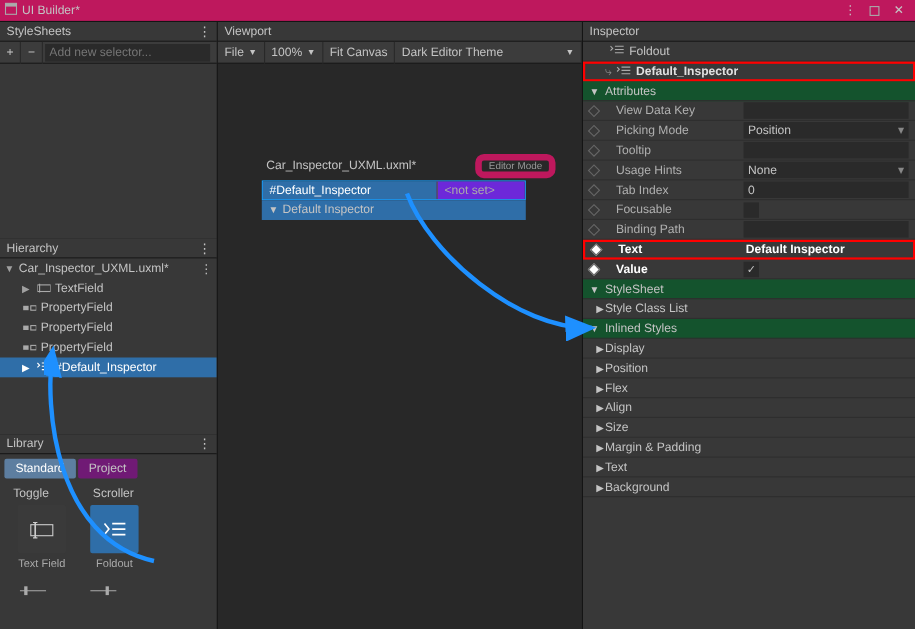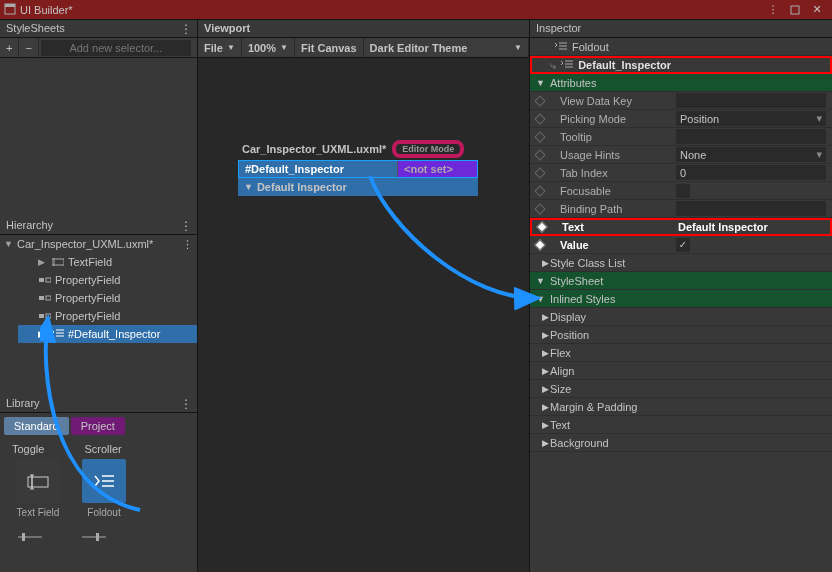--- a/index.html
+++ b/index.html
@@ -1,61 +1,61 @@
 <!DOCTYPE html>
 <html><head>
 <meta charset="utf-8">
 <style>
 * { margin: 0; padding: 0; box-sizing: border-box; font-family: 'Segoe UI', Arial, sans-serif; font-size: 11px; color: #c4c4c4; }
 body { background: #1a1a1a; width: 832px; height: 572px; overflow: hidden; }
-.titlebar { height: 20px; background: #7f1d1d; display: flex; align-items: center; padding: 0 4px; border-bottom: 1px solid #141414; }
+.titlebar { height: 20px; background: #be185d; display: flex; align-items: center; padding: 0 4px; border-bottom: 1px solid #141414; }
 .titlebar .title { display: flex; align-items: center; gap: 4px; }
 .titlebar .spacer { flex: 1; }
 .titlebar .win-controls { display: flex; gap: 8px; padding-right: 4px; }
 .titlebar .win-icon { width: 14px; height: 14px; display: flex; align-items: center; justify-content: center; }
 
 .main { display: flex; height: 552px; }
 
 .left-col { width: 198px; display: flex; flex-direction: column; border-right: 1px solid #141414; }
-.mid-col { width: 378px; display: flex; flex-direction: column; border-right: 1px solid #141414; font-weight: bold; }
+.mid-col { width: 378px; display: flex; flex-direction: column; border-right: 1px solid #141414; }
 .right-col { flex: 1; display: flex; flex-direction: column; }
 
-.panel-header { height: 18px; background: #383838; padding: 2px 6px; display: flex; align-items: flex-start; border-bottom: 1px solid #141414; }
+.panel-header { height: 18px; background: #383838; padding: 2px 6px; display: flex; align-items: center; border-bottom: 1px solid #141414; }
 .panel-header .dots { margin-left: auto; font-size: 12px; letter-spacing: -1px; }
 
 .toolbar { height: 20px; background: #3c3c3c; display: flex; align-items: center; border-bottom: 1px solid #141414; }
 .toolbar-btn { padding: 0 6px; height: 20px; display: flex; align-items: center; border-right: 1px solid #282828; }
-.toolbar-input { background: #2a2a2a; border: none; color: #999; padding: 2px 4px; flex: 1; height: 16px; margin: 0 2px; text-align: center; }
+.toolbar-input { background: #2a2a2a; border: none; color: #999; padding: 2px 4px; flex: 1; height: 16px; margin: 0 2px; }
 .toolbar-dropdown { padding: 0 6px; height: 20px; display: flex; align-items: center; gap: 4px; border-right: 1px solid #282828; }
 
 .panel-body { flex: 1; background: #383838; overflow: hidden; position: relative; }
 .panel-body.dark { background: #282828; }
 
 .tree-row { display: flex; align-items: center; height: 18px; padding-left: 4px; gap: 3px; }
 .tree-row.selected { background: #2f6ea8; color: #fff; }
 .tree-row.selected * { color: #fff; }
 .tree-arrow { width: 10px; color: #a0a0a0; font-size: 9px; }
 .tree-arrow.down::before { content: "▼"; }
 .tree-arrow.right::before { content: "▶"; }
 .tree-icon { width: 14px; height: 14px; display: flex; align-items: center; justify-content: center; }
-.tree-row.indent1 { padding-left: 20px; margin-left: 18px; }
+.tree-row.indent1 { padding-left: 20px; }
 
 .library-tabs { display: flex; gap: 2px; padding: 4px; }
 .lib-tab { padding: 3px 10px; background: #701a75; border-radius: 2px; }
 .lib-tab.active { background: #5d7ea0; color: #fff; }
 
 .lib-grid { display: flex; gap: 6px; padding: 0 8px; }
 .lib-item { display: flex; flex-direction: column; align-items: center; gap: 4px; width: 60px; }
 .lib-icon-box { width: 44px; height: 44px; background: #3a3a3a; display: flex; align-items: center; justify-content: center; border-radius: 2px; }
 .lib-icon-box.selected { background: #2f6ea8; }
 .lib-item-label { font-size: 10px; color: #aaa; text-align: center; }
 
 .viewport-canvas { position: absolute; left: 40px; top: 80px; }
 .vp-title { color: #808080; padding: 2px 4px; display: flex; align-items: center; gap: 6px; }
-.vp-badge { border: 4px solid #be185d; border-radius: 8px; padding: 0 6px; font-size: 9px; color: #999; }
+.vp-badge { border: 6px solid #be185d; border-radius: 8px; padding: 0 6px; font-size: 9px; color: #999; margin-left: 48px; }
 .vp-field { display: flex; height: 18px; width: 240px; border: 1px solid #1aa0ff; }
 .vp-field-label { background: #2f6ea8; padding: 0 6px; display: flex; align-items: center; color: #fff; flex: 1; }
 .vp-field-value { background: #6d28d9; padding: 0 6px; display: flex; align-items: center; color: #aaa; width: 80px; border-left: 1px solid #555; }
 .vp-foldout { background: #2f6ea8; width: 240px; height: 18px; display: flex; align-items: center; padding: 0 6px; gap: 4px; color: #e0e0e0; }
 
 .insp-row { display: flex; align-items: center; height: 18px; padding: 0 6px; gap: 4px; border-bottom: 1px solid #2e2e2e; }
 .insp-row.header { background: #14532d; }
 .insp-arrow { width: 10px; font-size: 9px; }
 .insp-arrow.down::before { content: "▼"; }
 .insp-arrow.right::before { content: "▶"; }
@@ -326,27 +326,27 @@
         <span class="insp-diamond" style="background:#fff"></span>
           <b class="insp-label" style="color:#fff">Text</b>
         <b style="color:#fff;flex:1">Default Inspector</b>
       </div>
       <div class="insp-row">
         <span class="insp-diamond" style="background:#fff"></span>
           <b class="insp-label" style="color:#fff">Value</b>
         <div class="checkbox checked"></div>
       </div>
 
-      <div class="insp-row">
-          <span class="insp-arrow right" style="padding-left:6px"></span>
-          <span>Style Class List</span>
-        </div>
       <div class="insp-row header">
           <span class="insp-arrow down"></span>
           <span>StyleSheet</span>
+        </div>
+      <div class="insp-row">
+          <span class="insp-arrow right" style="padding-left:6px"></span>
+          <span>Style Class List</span>
         </div>
       <div class="insp-row header">
           <span class="insp-arrow down"></span>
           <span>Inlined Styles</span>
         </div>
       <div class="insp-row">
           <span class="insp-arrow right" style="padding-left:6px"></span>
           <span>Display</span>
         </div>
       <div class="insp-row">

